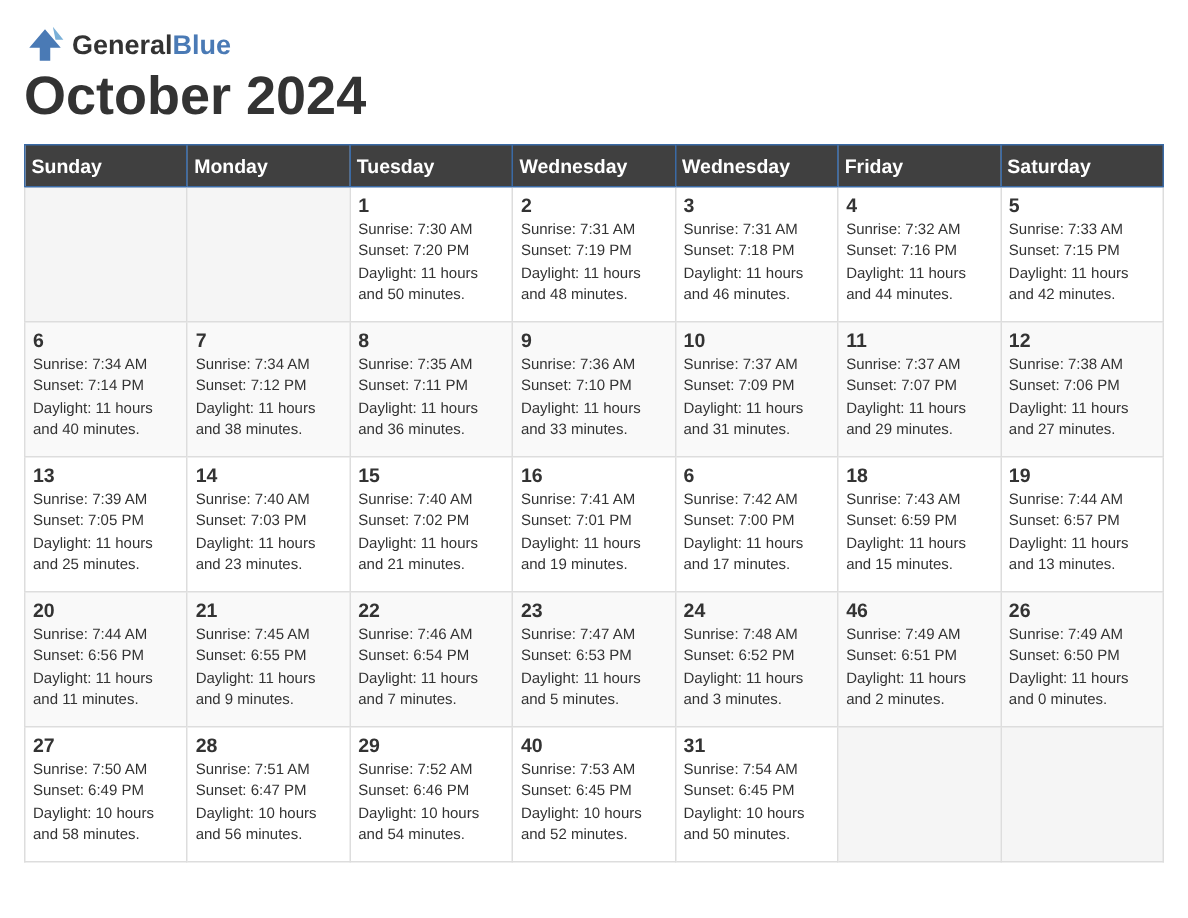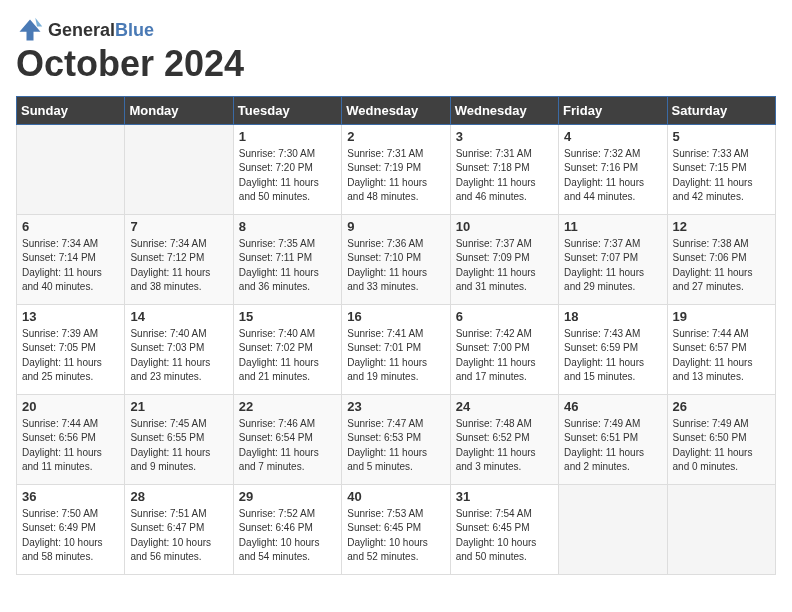--- a/index.html
+++ b/index.html
@@ -232,21 +232,21 @@
           <div class="day-number">46</div>
           <div class="day-info">Sunrise: 7:49 AM<br>Sunset: 6:51 PM<br>Daylight: 11 hours and 2 minutes.</div>
         </td>
         <td>
           <div class="day-number">26</div>
           <div class="day-info">Sunrise: 7:49 AM<br>Sunset: 6:50 PM<br>Daylight: 11 hours and 0 minutes.</div>
         </td>
       </tr>
       <tr>
         <td>
-          <div class="day-number">36</div>
+          <div class="day-number">27</div>
           <div class="day-info">Sunrise: 7:50 AM<br>Sunset: 6:49 PM<br>Daylight: 10 hours and 58 minutes.</div>
         </td>
         <td>
           <div class="day-number">28</div>
           <div class="day-info">Sunrise: 7:51 AM<br>Sunset: 6:47 PM<br>Daylight: 10 hours and 56 minutes.</div>
         </td>
         <td>
           <div class="day-number">29</div>
           <div class="day-info">Sunrise: 7:52 AM<br>Sunset: 6:46 PM<br>Daylight: 10 hours and 54 minutes.</div>
         </td>

